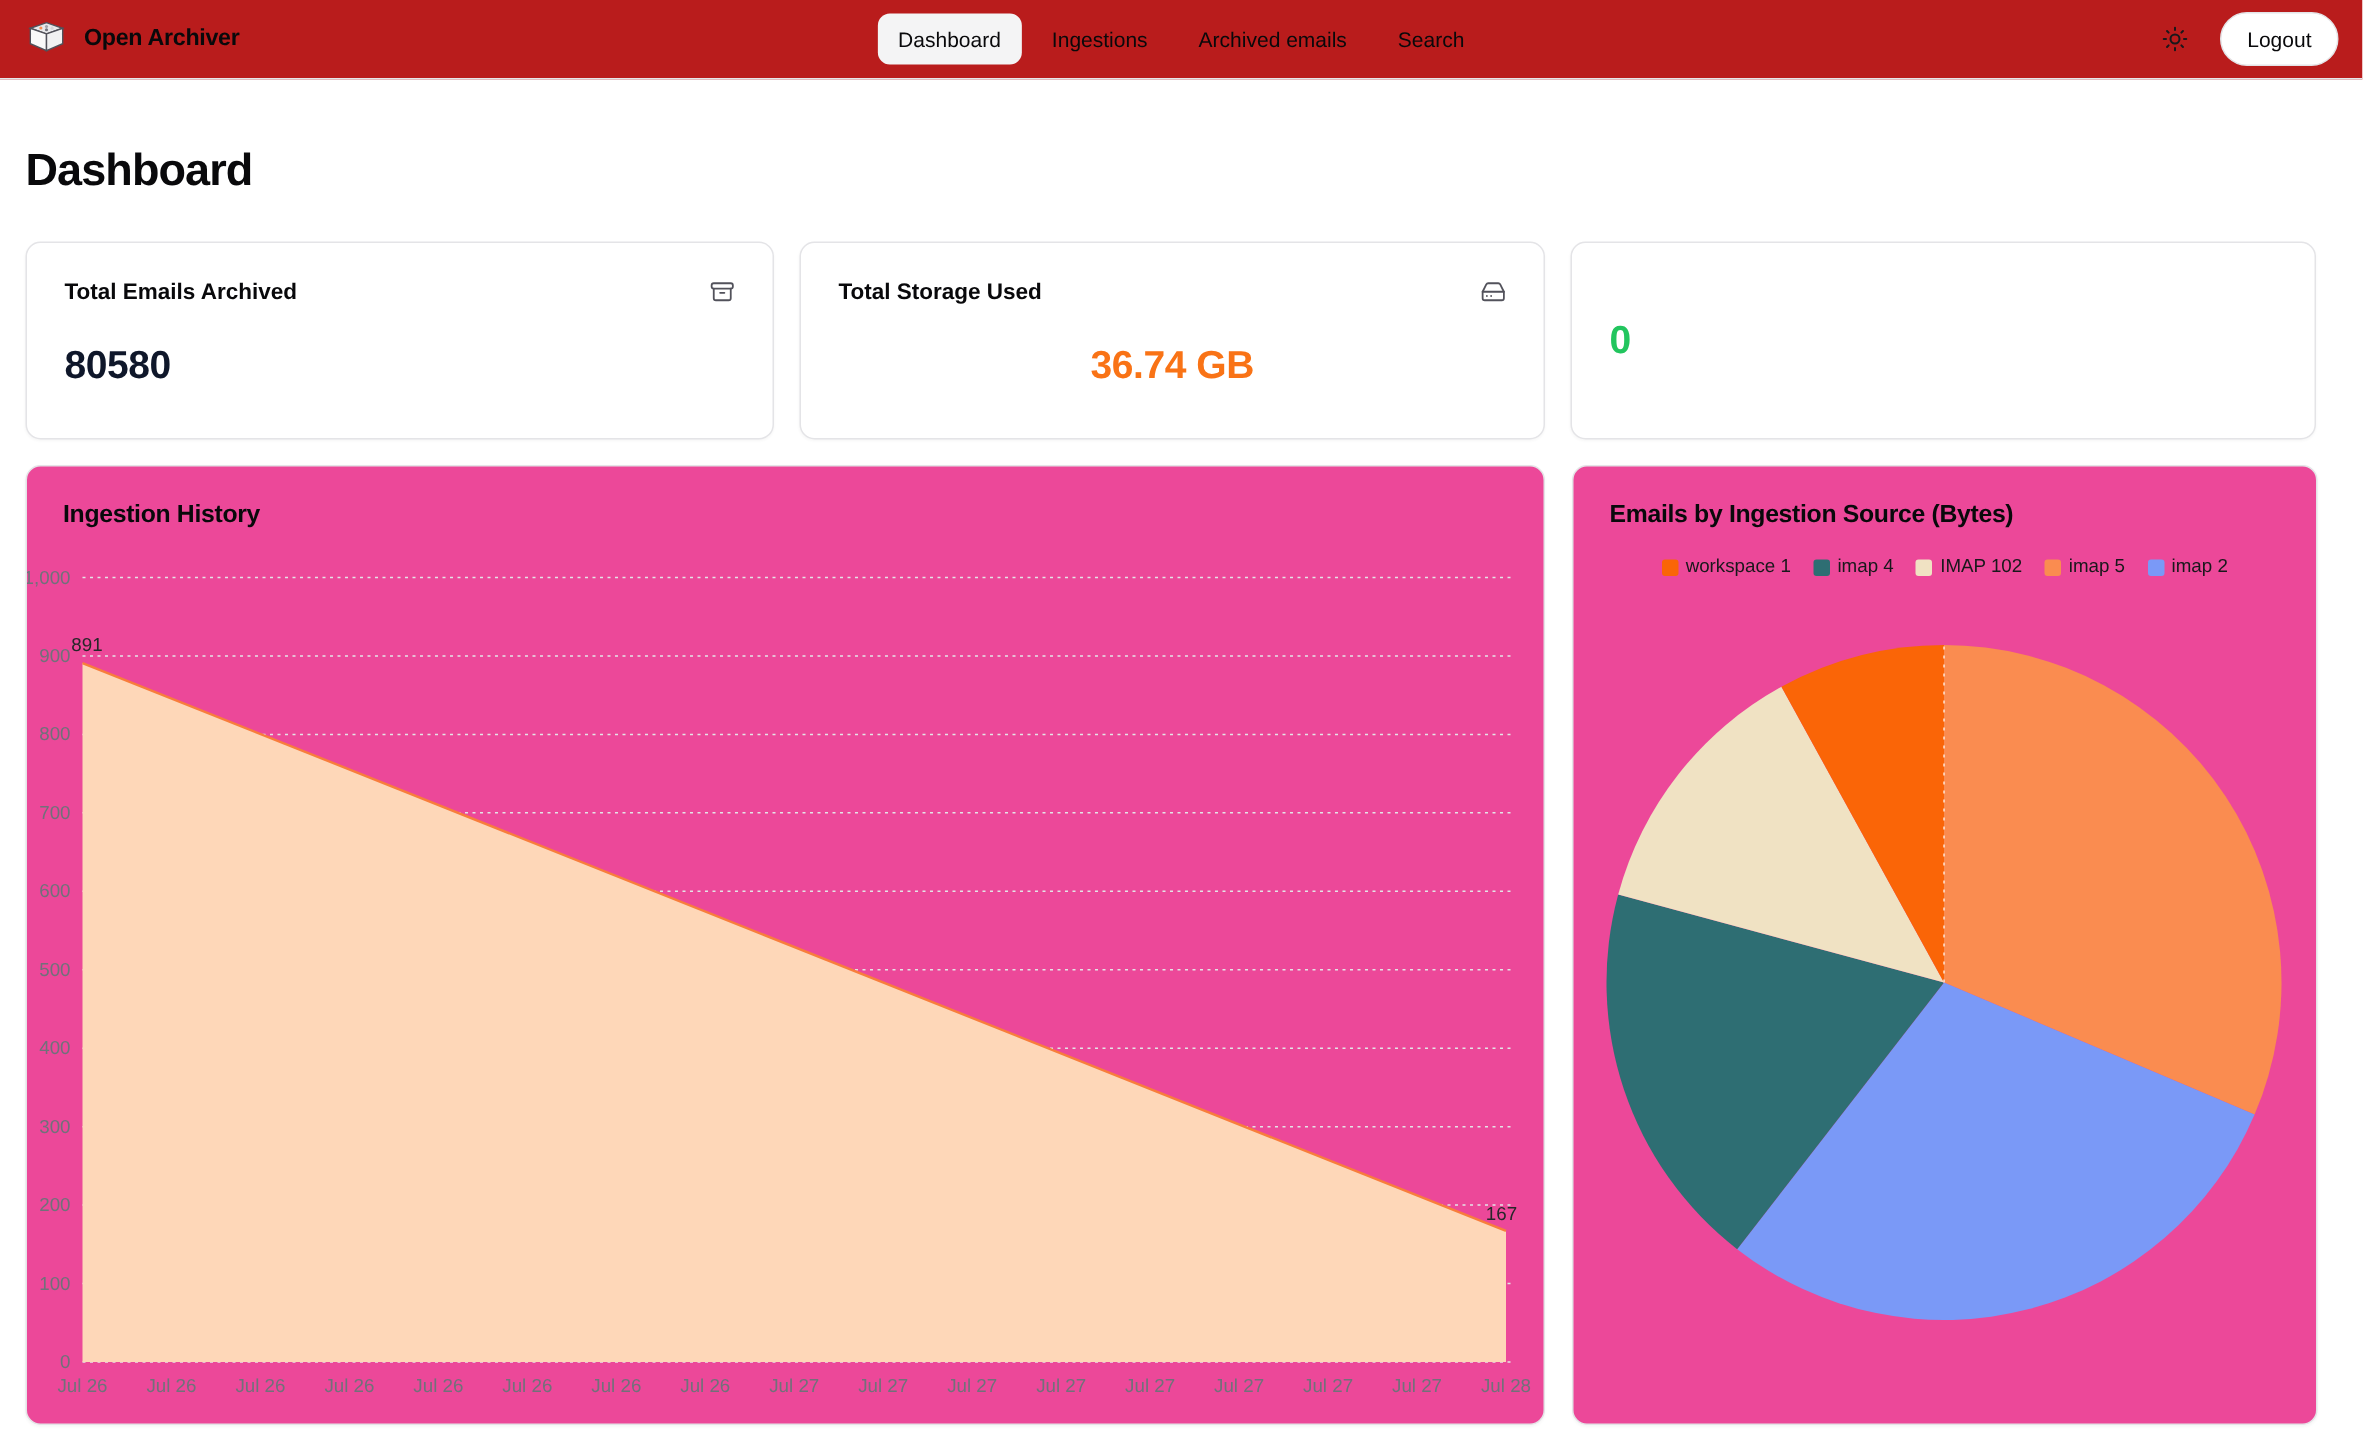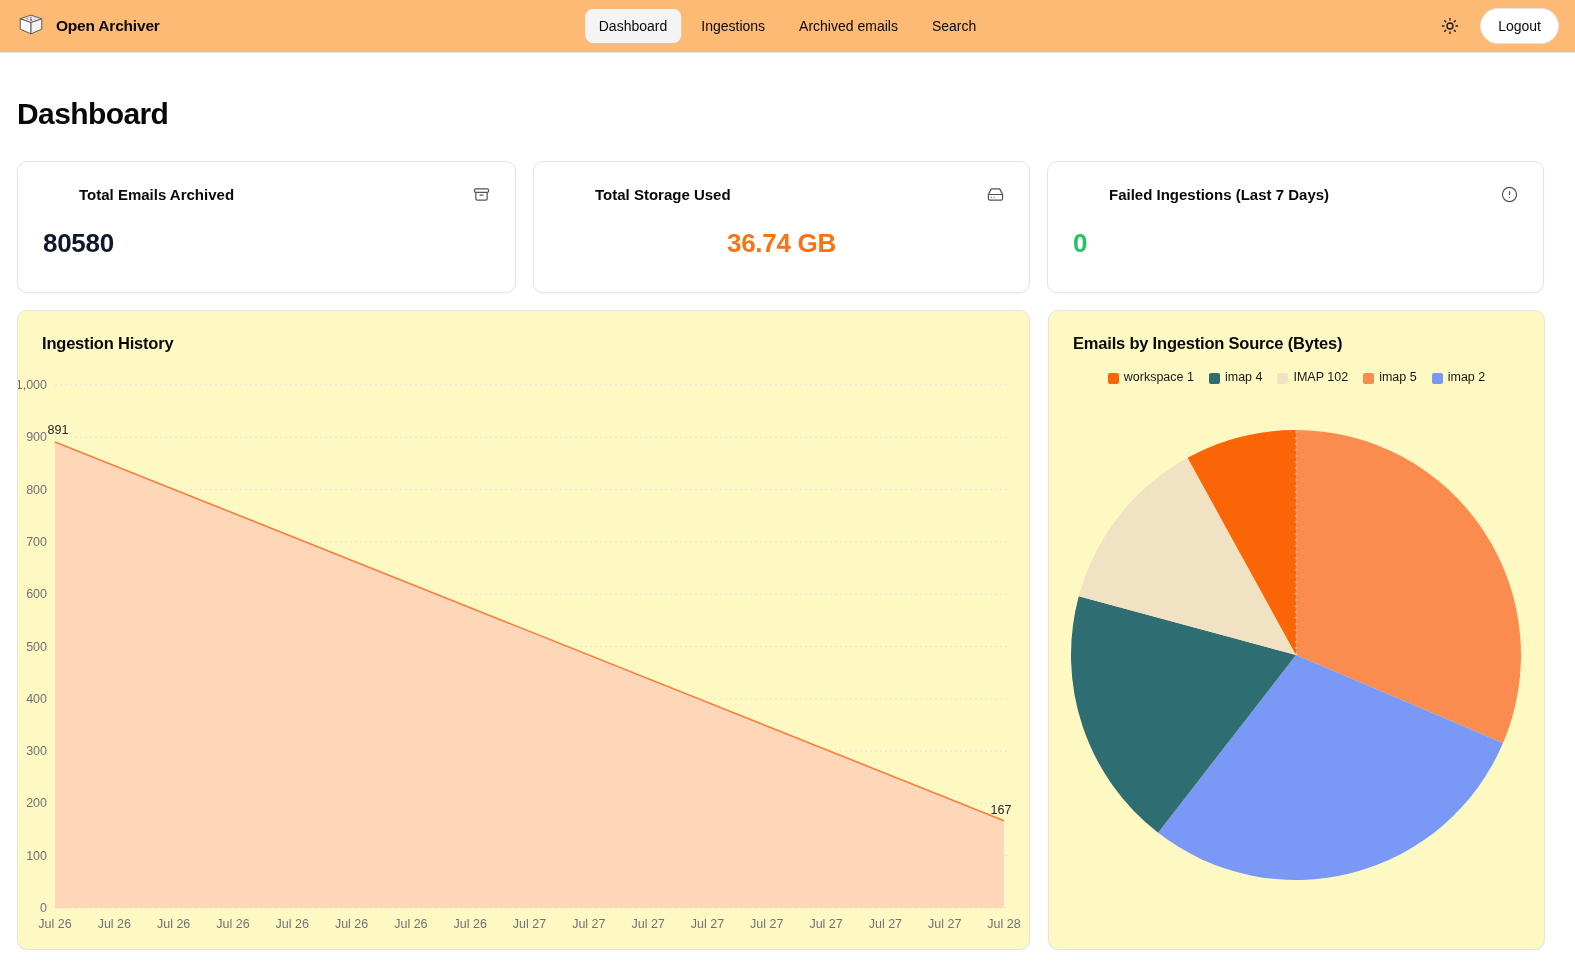--- a/index.html
+++ b/index.html
@@ -1,21 +1,21 @@
 <!DOCTYPE html>
 <html><head>
 <meta charset="utf-8">
 <style>
   * { margin:0; padding:0; box-sizing:border-box; }
   html,body { width:1575px; height:964px; background:#ffffff; color:#09090b;
               font-family:"Liberation Sans", sans-serif; overflow:hidden; }
 
   
   .app-header { position:relative; height:53px; display:flex; align-items:center;
-                justify-content:space-between; padding:0 16px; border-bottom:1px solid #e5e7eb; background:#fdba74; }
+                justify-content:space-between; padding:0 16px; border-bottom:1px solid #e5e7eb; background:#b91c1c; }
   .brand { display:flex; align-items:center; gap:10px; }
   .brand-title { font-size:15.5px; font-weight:700; letter-spacing:-0.2px; }
   .main-nav { position:absolute; left:50%; top:50%; transform:translate(-50%,-50%);
               display:flex; align-items:center; gap:6px; }
   .nav-item { font-size:14px; font-weight:500; color:#09090b; padding:9px 14px;
               border-radius:8px; background:transparent; border:none; cursor:pointer; }
   .nav-item.active { background:#f4f4f5; }
   .header-actions { display:flex; align-items:center; gap:14px; }
   .icon-btn { background:none; border:none; cursor:pointer; display:flex; align-items:center;
               justify-content:center; width:32px; height:32px; border-radius:8px; }
@@ -23,26 +23,26 @@
                 border:1px solid #e4e4e7; border-radius:18px; padding:9px 17px; cursor:pointer; }
 
   
   main { padding:0 30px 0 17px; }
   .page-title { font-size:30px; font-weight:700; letter-spacing:-0.6px; margin:44px 0 30px 0; }
 
   .stats-row { display:grid; grid-template-columns:499px 497px 497px; column-gap:17px; }
   .stat-card { background:#fff; border:1px solid #e4e4e7; border-radius:10px; height:132px;
                padding:24px 25px; box-shadow:0 1px 2px rgba(0,0,0,0.04); }
   .stat-head { display:flex; align-items:center; justify-content:space-between; }
-  .stat-label { font-size:15px; font-weight:600; color:#09090b;margin-left:36px; }
+  .stat-label { font-size:15px; font-weight:600; color:#09090b; }
   .stat-icon { color:#52525b; display:flex; }
   .stat-value { font-size:26px; font-weight:700; margin-top:25px; letter-spacing:-0.3px; }
 
   .charts-row { display:grid; grid-template-columns:1013px 497px; column-gap:18px; margin-top:17px; }
-  .chart-card { position:relative; background:#fef9c3; border:1px solid #e4e4e7; border-radius:10px;
+  .chart-card { position:relative; background:#ec4899; border:1px solid #e4e4e7; border-radius:10px;
                 height:640px; box-shadow:0 1px 2px rgba(0,0,0,0.04); overflow:hidden; }
   .chart-card h2 { font-size:16.5px; font-weight:700; letter-spacing:-0.2px; padding:23px 24px 0 24px; }
   .chart-host { position:absolute; inset:0; }
   svg text { font-family:"Liberation Sans", sans-serif; }
 
   .pie-legend { position:relative; z-index:2; display:flex; justify-content:center; align-items:center;
                 gap:15px; margin-top:17px; }
   .legend-item { display:flex; align-items:flex-end; gap:5px; cursor:pointer; }
   .legend-swatch { width:11px; height:11px; border-radius:2px; display:inline-block; }
   .legend-label { font-size:12.5px; color:#18181b; }
@@ -111,30 +111,20 @@
               <line x1="22" y1="12" x2="2" y2="12"></line>
               <path d="M5.45 5.11 2 12v6a2 2 0 0 0 2 2h16a2 2 0 0 0 2-2v-6l-3.45-6.89A2 2 0 0 0 16.76 4H7.24a2 2 0 0 0-1.79 1.11z"></path>
               <line x1="6" y1="16" x2="6.01" y2="16"></line>
               <line x1="10" y1="16" x2="10.01" y2="16"></line>
             </svg>
           </span>
         </div>
         <div class="stat-value" style="color: rgb(249, 115, 22); text-align: center;">36.74 GB</div>
       </div>
       <div class="stat-card">
-        <div class="stat-head">
-          <span class="stat-label">Failed Ingestions (Last 7 Days)</span>
-          <span class="stat-icon">
-            <svg width="17" height="17" viewBox="0 0 24 24" fill="none" stroke="#52525b" stroke-width="1.7" stroke-linecap="round" stroke-linejoin="round">
-              <circle cx="12" cy="12" r="10"></circle>
-              <line x1="12" y1="8" x2="12" y2="12"></line>
-              <line x1="12" y1="16" x2="12.01" y2="16"></line>
-            </svg>
-          </span>
-        </div>
         <div class="stat-value" style="color: rgb(34, 197, 94);">0</div>
       </div>
     </div>
 
   <div class="charts-row">
     <section class="chart-card">
       <h2>Ingestion History</h2>
       <div class="chart-host" id="area-chart"><svg width="1011" height="638" viewBox="0 0 1011 638">
             <line x1="37" y1="597" x2="989" y2="597" stroke="#e4e4e7" stroke-width="1" stroke-dasharray="2 3"></line>
             <text x="29" y="601" text-anchor="end" font-size="12.5" fill="#71717a">0</text>

